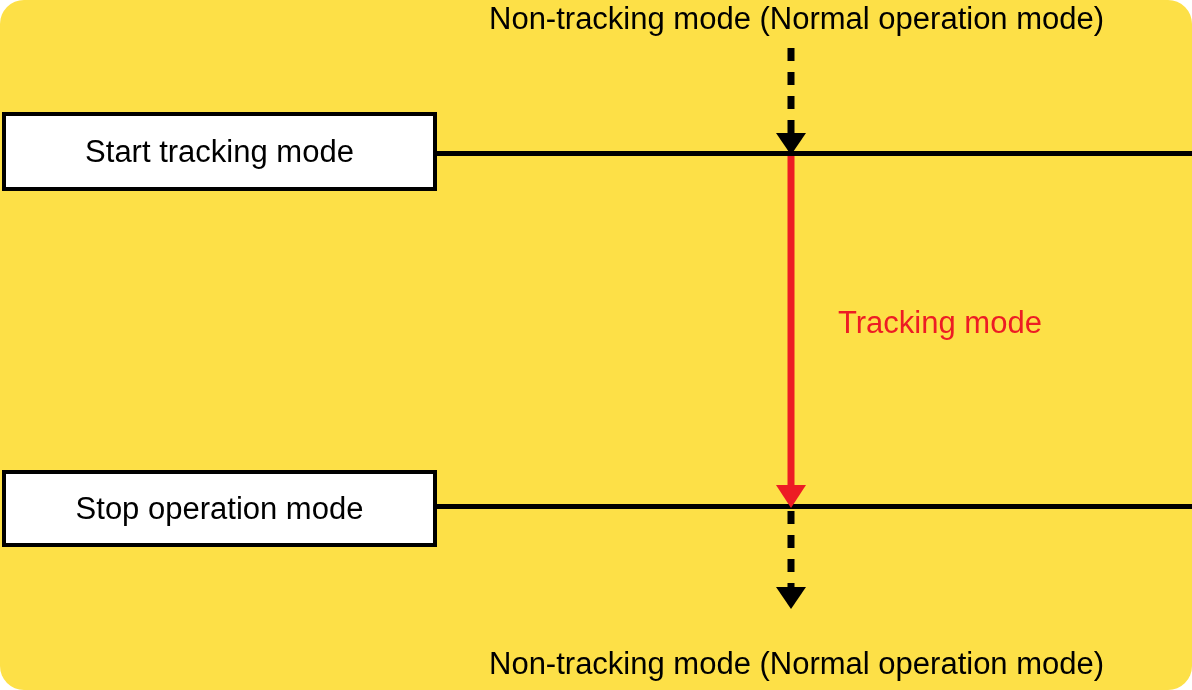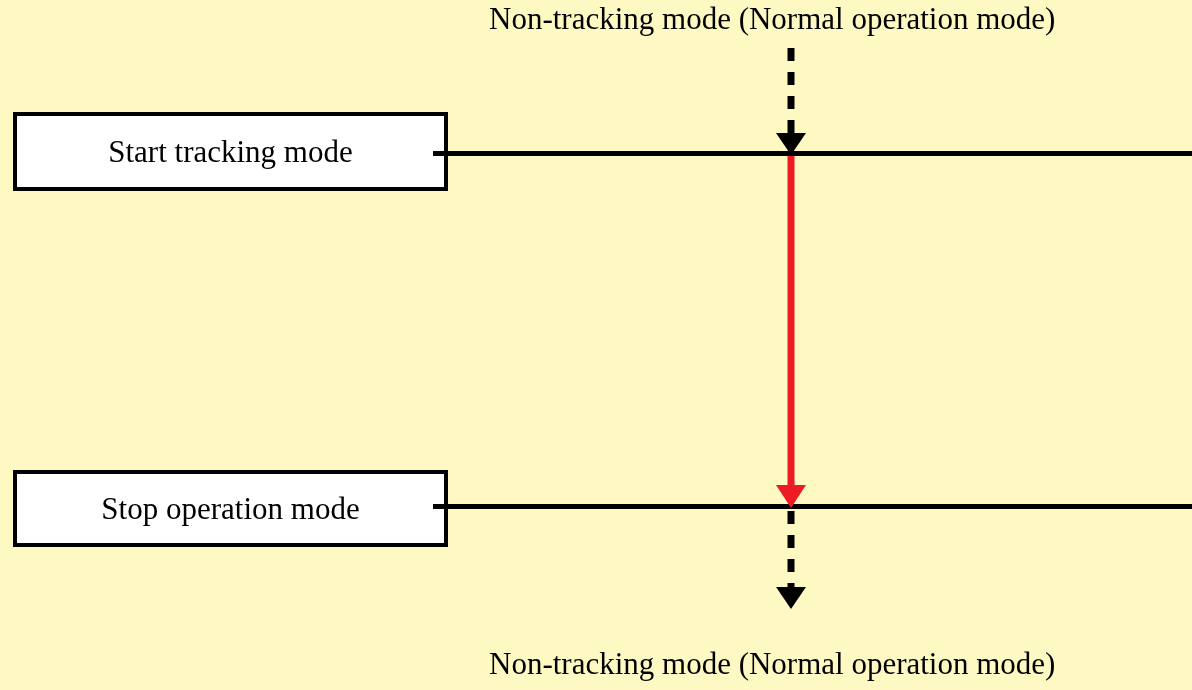--- a/index.html
+++ b/index.html
@@ -4,23 +4,24 @@
 <style>
   html, body {
     margin: 0;
     padding: 0;
     background: #ffffff;
   }
   #canvas {
     position: relative;
     width: 1192px;
     height: 690px;
-    background: #fef9c3;
+    background: #fde047;
     overflow: hidden;
-    font-family: Liberation Serif, serif;
+    font-family: Liberation Sans, sans-serif;
+    border-radius: 24px;
   }
 
   
   .mode-label {
     position: absolute;
     font-size: 31px;
     line-height: 36px;
     color: #000000;
     white-space: nowrap;
     letter-spacing: 0px;
@@ -39,21 +40,21 @@
     top: 305px;
     font-size: 31px;
     line-height: 36px;
     color: #ED1C24;
     white-space: nowrap;
   }
 
   
   .mode-box {
     position: absolute;
-    left: 13px;
+    left: 2px;
     box-sizing: border-box;
     border: 4px solid #000000;
     background: #ffffff;
     display: flex;
     align-items: center;
     justify-content: center;
   }
   .mode-box .box-text {
     font-size: 31px;
     line-height: 34px;
@@ -104,20 +105,21 @@
   </div>
 
   <div class="timeline" id="timeline-top"></div>
 
   <div class="mode-box" id="box-stop">
     <span class="box-text">Stop operation mode</span>
   </div>
 
   <div class="timeline" id="timeline-bottom"></div>
 
+  <div id="label-tracking">Tracking mode</div>
 
   <div class="mode-label" id="label-bottom">Non-tracking mode (Normal operation mode)</div>
 
   <svg id="arrows" viewBox="0 0 1192 690">
 
     <g>
       <line x1="791" y1="48" x2="791" y2="136" stroke="#000000" stroke-width="7" stroke-dasharray="13,11"></line>
       <polygon points="776,133 806,133 791,155" fill="#000000"></polygon>
     </g>
 

